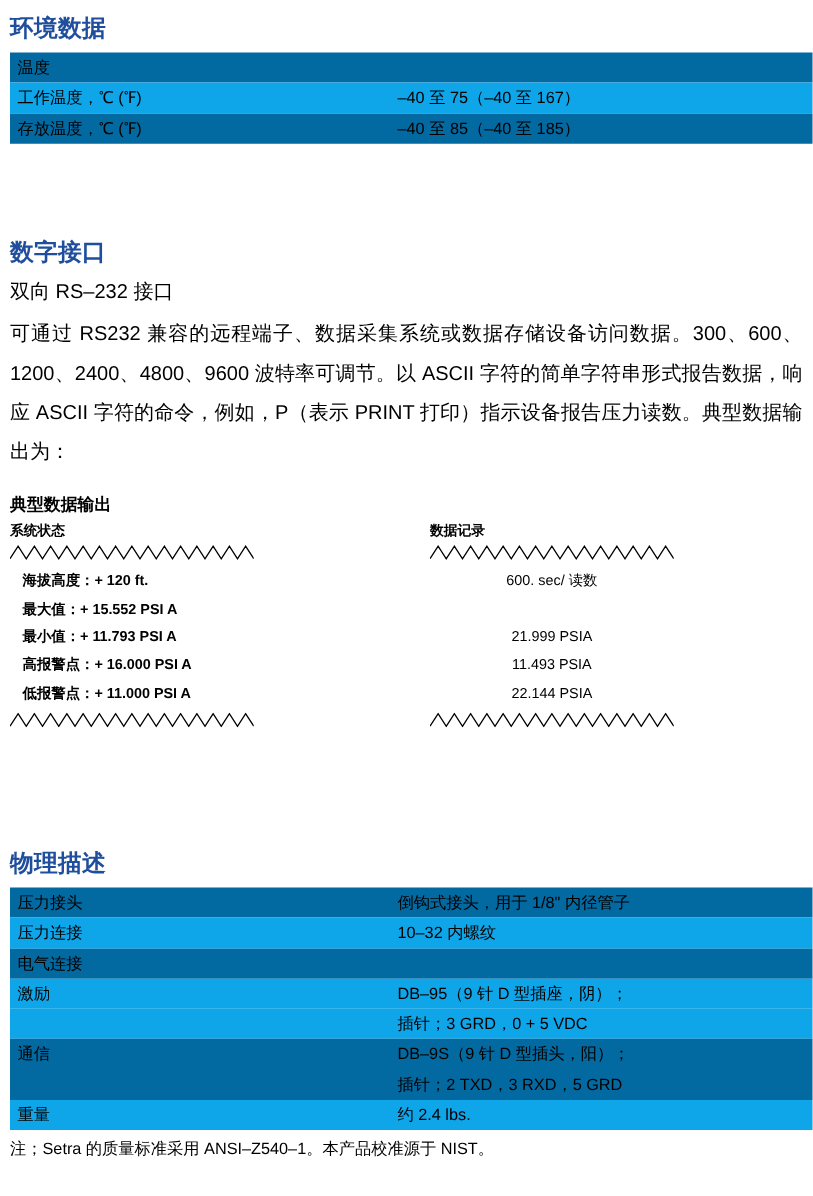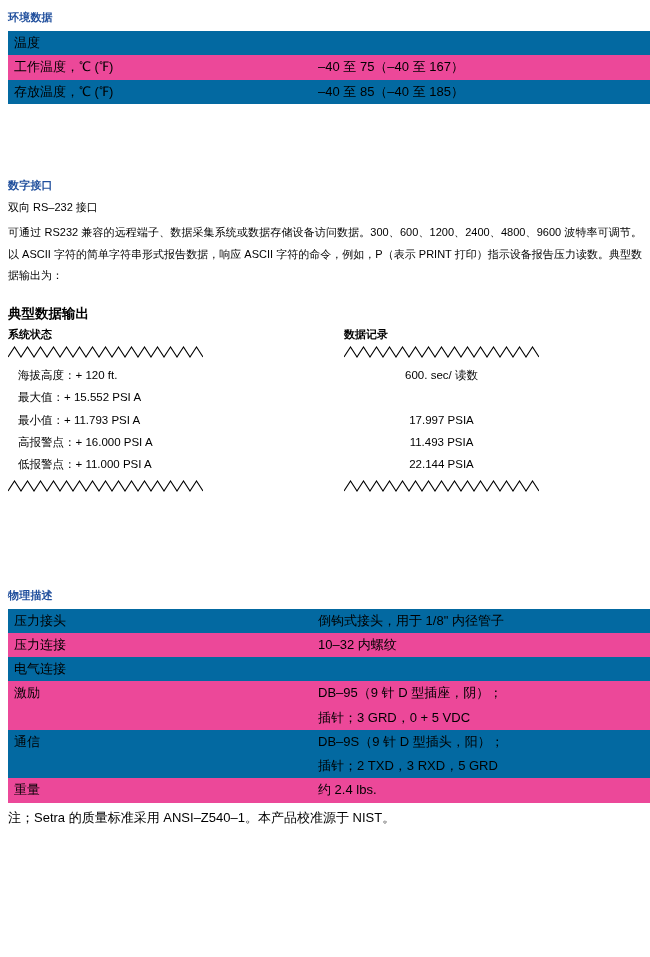--- a/index.html
+++ b/index.html
@@ -17,51 +17,51 @@
   }
   .page {
     position: relative;
     width: 650px;
     height: 957px;
     box-sizing: border-box;
     padding: 10px 8px 0 8px;
   }
   h2.section-title {
     color: #1f4e9c;
-    font-size: 11px;
+    font-size: 19px;
     font-weight: bold;
     margin: 0 0 6px 0;
     padding: 0;
     letter-spacing: 0.2px;
   }
   .spec-table {
     width: 634px;
     border-collapse: collapse;
     table-layout: fixed;
     font-size: 13px;
   }
   .spec-table td {
     padding: 4px 6px;
     vertical-align: top;
     line-height: 1.25;
   }
   .row-shaded td {
     background: #0369a1;
   }
   .row-plain td {
-    background: #ec4899;
+    background: #0ea5e9;
   }
   .col-label { width: 292px; }
   .col-value { width: 342px; }
 
   .block-gap-lg { height: 74px; }
   .block-gap-md { height: 30px; }
 
   .digital-para {
-    font-size: 11px;
+    font-size: 16px;
     line-height: 1.95;
     margin: 6px 0 0 0;
     text-align: justify;
     width: 634px;
   }
   .subhead-bold {
     font-weight: bold;
     font-size: 13.5px;
     margin: 0 0 4px 0;
   }
@@ -91,21 +91,21 @@
   .zig-right { width: 195px; }
   .sample-body {
     padding: 6px 0 4px 0;
     width: 195px;
   }
   .sample-line {
     font-size: 11.5px;
     line-height: 1.95;
     white-space: nowrap;
   }
-  .sample-line.indent { padding-left: 10px; }
+  .sample-line.indent { padding-left: 10px; font-weight: bold; }
   .sample-line.center { text-align: center; }
   .sample-line.blank { visibility: hidden; }
   .sample-body-right {
     padding: 6px 0 4px 0;
     width: 195px;
     text-align: center;
   }
   .note-line {
     font-size: 13px;
     padding: 6px 6px 0 0;
@@ -166,21 +166,21 @@
     </div>
 
     <div class="sample-col right">
       <div class="sample-head">数据记录</div>
       <svg class="zig zig-right" viewBox="0 0 195 12" preserveAspectRatio="none">
         <polyline points="0,11 6.5,1 13,11 19.5,1 26,11 32.5,1 39,11 45.5,1 52,11 58.5,1 65,11 71.5,1 78,11 84.5,1 91,11 97.5,1 104,11 110.5,1 117,11 123.5,1 130,11 136.5,1 143,11 149.5,1 156,11 162.5,1 169,11 175.5,1 182,11 188.5,1 195,11" fill="none" stroke="#000" stroke-width="1.1"></polyline>
       </svg>
       <div class="sample-body-right">
         <div class="sample-line center">600. sec/ 读数</div>
         <div class="sample-line center blank">&nbsp;</div>
-        <div class="sample-line center">17.997 PSIA</div>
+        <div class="sample-line center">21.999 PSIA</div>
         <div class="sample-line center">11.493 PSIA</div>
         <div class="sample-line center">22.144 PSIA</div>
       </div>
       <svg class="zig zig-right" viewBox="0 0 195 12" preserveAspectRatio="none">
         <polyline points="0,11 6.5,1 13,11 19.5,1 26,11 32.5,1 39,11 45.5,1 52,11 58.5,1 65,11 71.5,1 78,11 84.5,1 91,11 97.5,1 104,11 110.5,1 117,11 123.5,1 130,11 136.5,1 143,11 149.5,1 156,11 162.5,1 169,11 175.5,1 182,11 188.5,1 195,11" fill="none" stroke="#000" stroke-width="1.1"></polyline>
       </svg>
     </div>
 
   </div>
 

